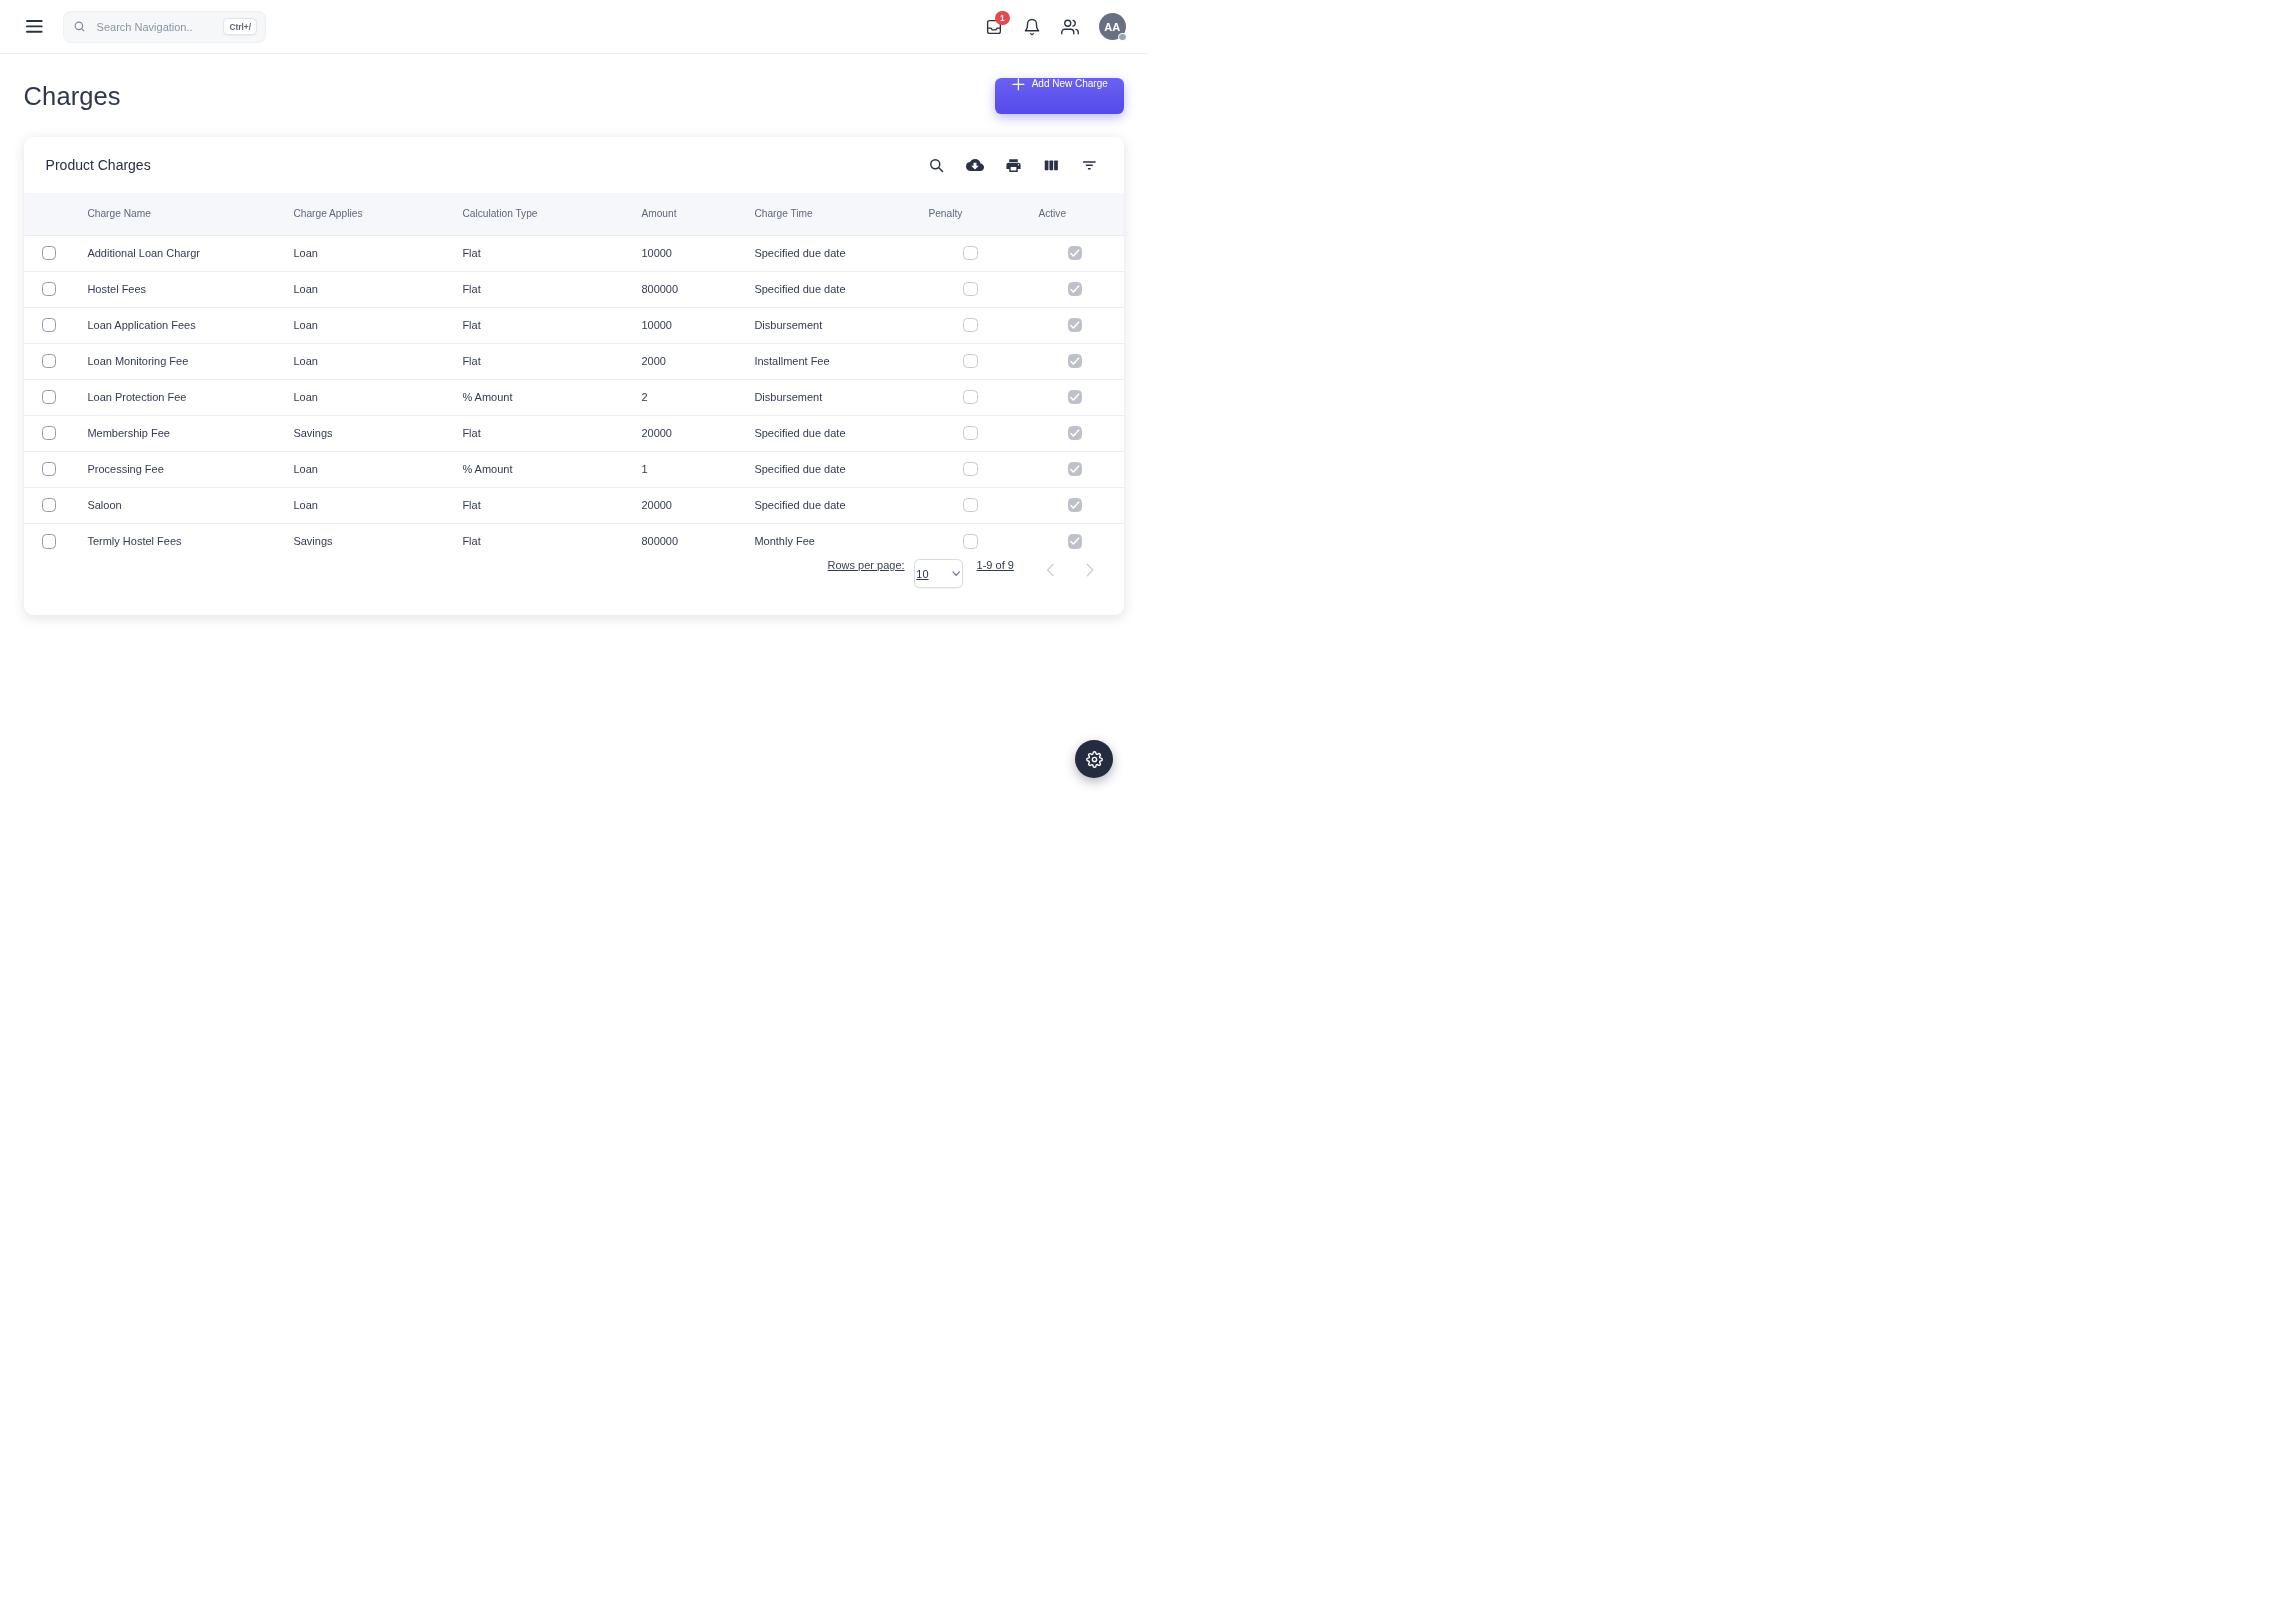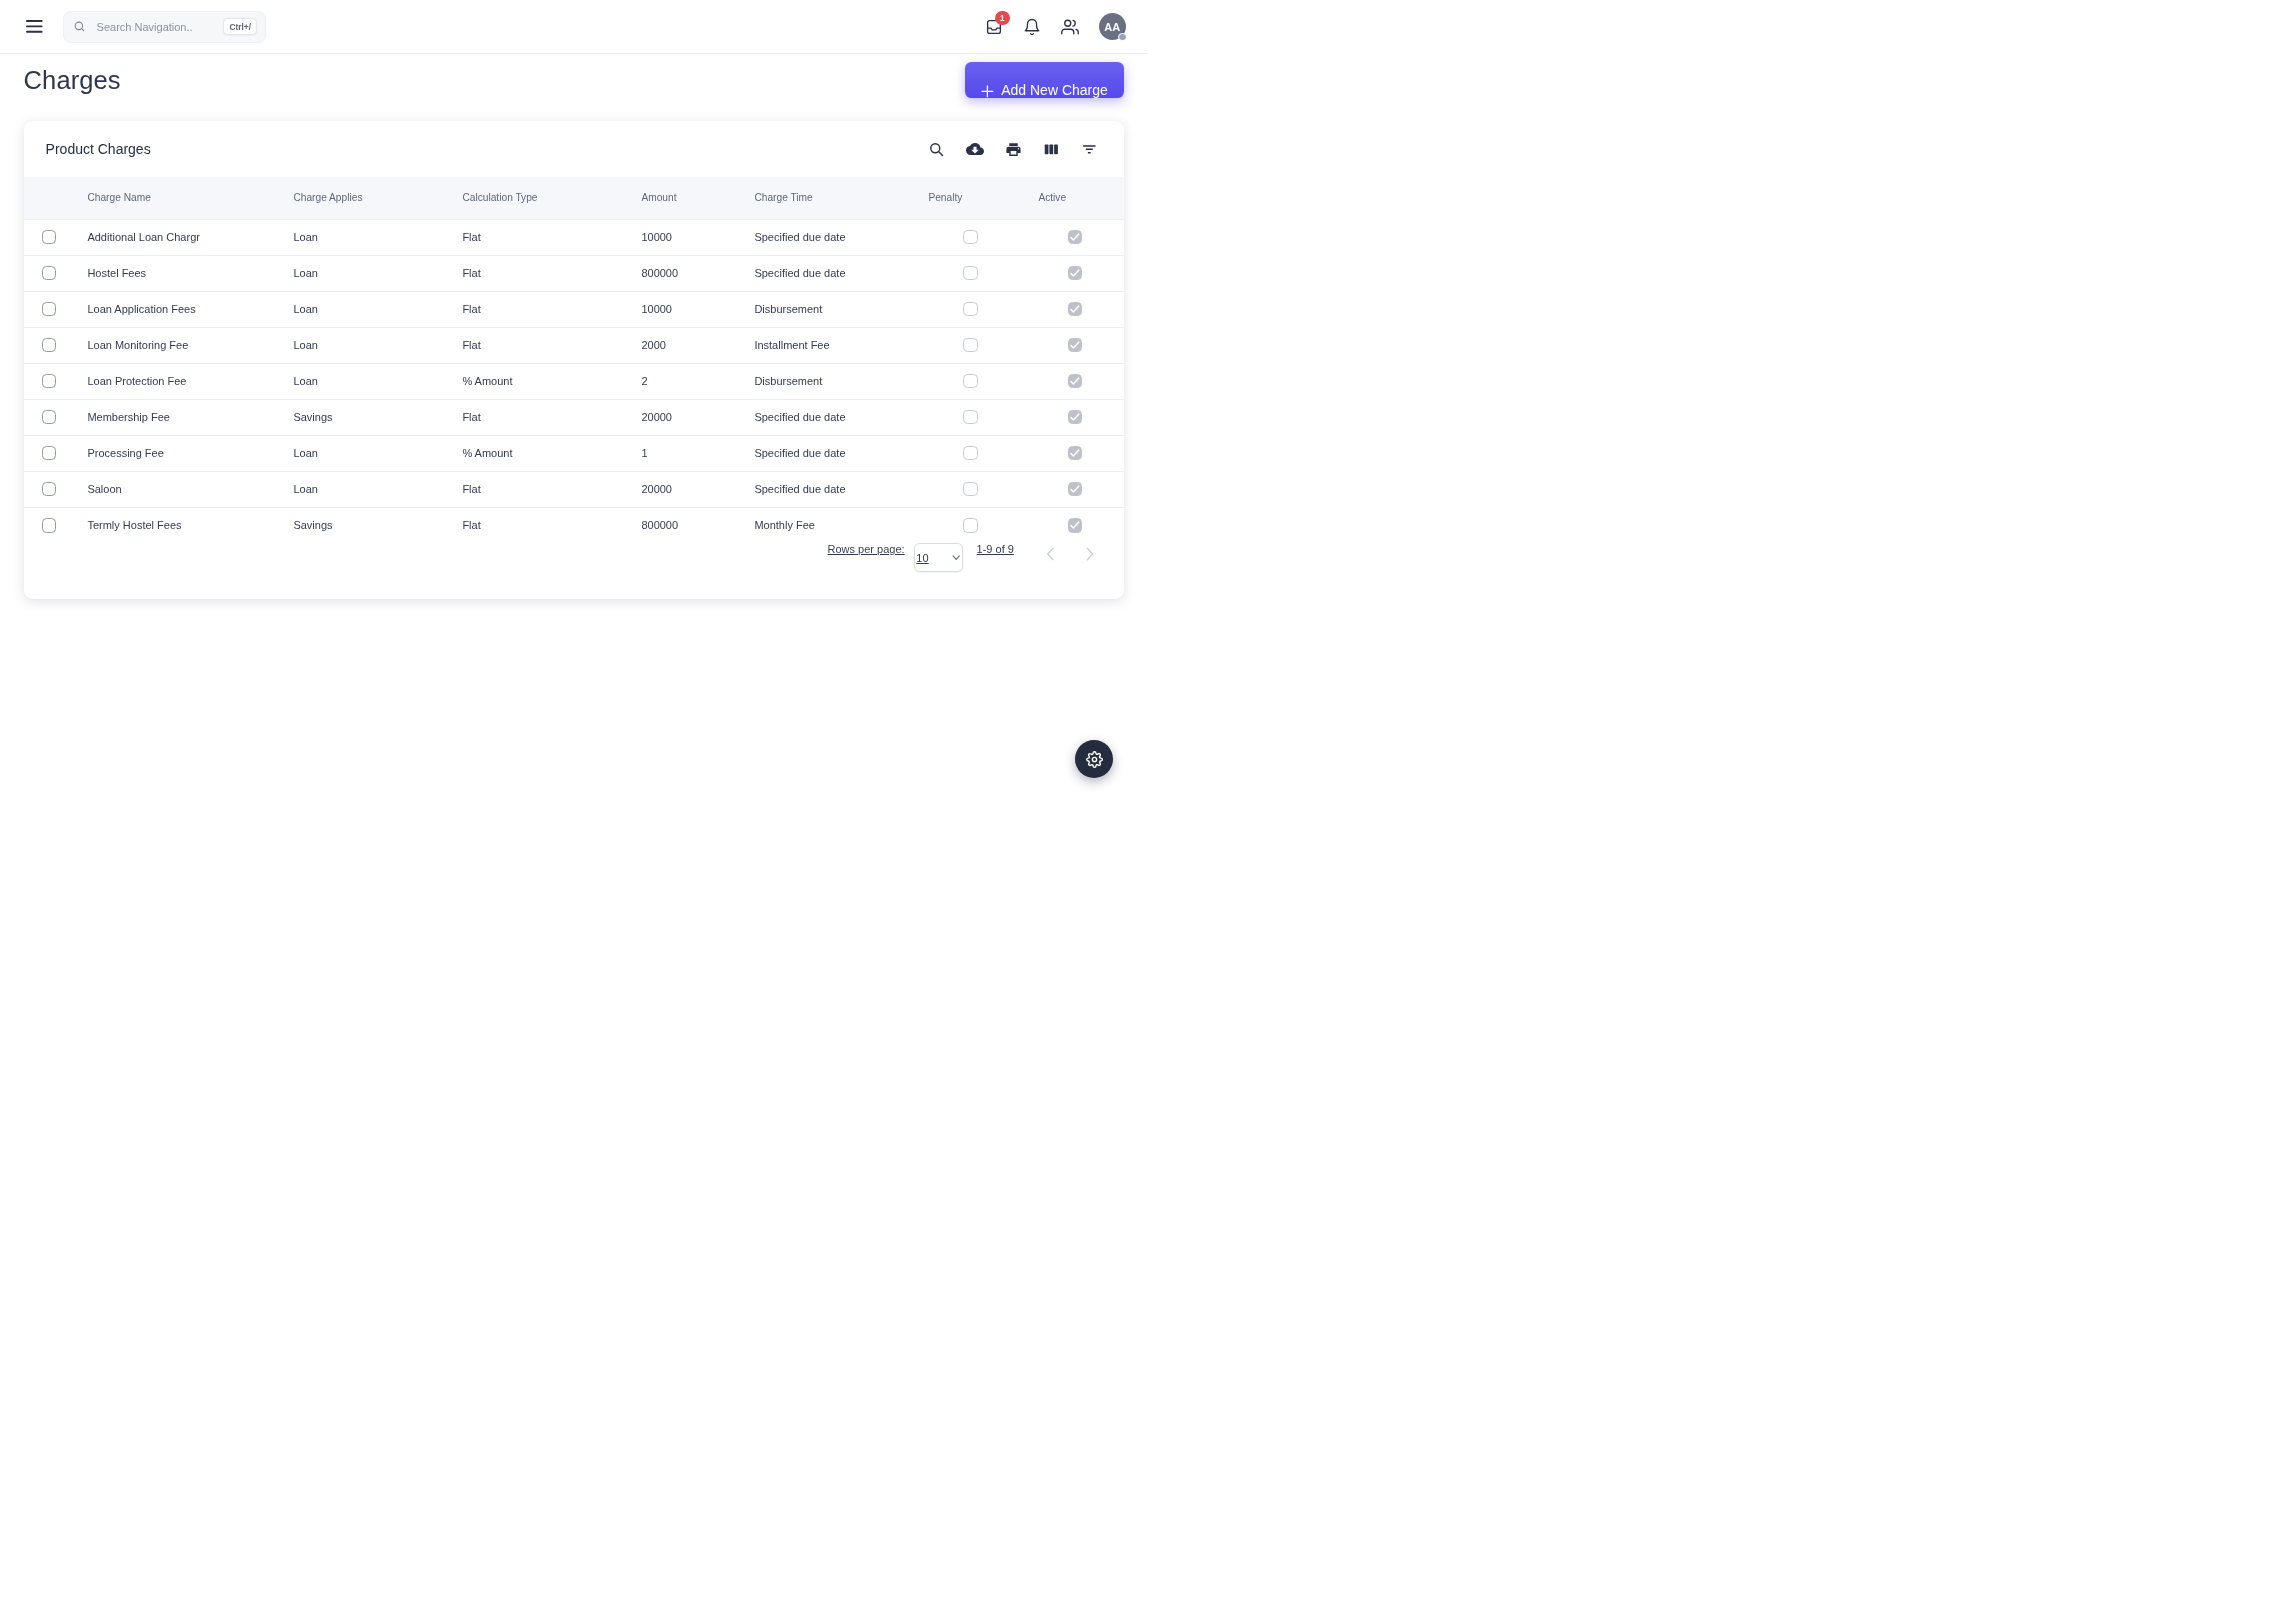--- a/index.html
+++ b/index.html
@@ -64,28 +64,28 @@
     display: flex; align-items: center; justify-content: center;
     position: relative; margin-left: 5.1px; cursor: pointer;
   }
   .avatar-dot {
     position: absolute; right: -0.6px; bottom: -0.6px;
     width: 8.3px; height: 8.3px; border-radius: 50%;
     background: #9AA2B1; border: 1.3px solid #fff;
   }
   
   .main { padding: 0 23.6px; }
-  .page-head { margin-top: 8px; display: flex; align-items: center; justify-content: space-between; }
+  .page-head { margin-top: 24px; display: flex; align-items: center; justify-content: space-between; }
   .page-title { font-size: 25.5px; font-weight: 500; color: #2E3650; letter-spacing: 0.1px; }
   .add-btn {
-    display: flex; align-items: flex-end; gap: 7px;
+    display: flex; align-items: flex-start; gap: 7px;
     background: linear-gradient(180deg, #6A61F1 0%, #5E54ED 55%, #554AEA 100%);
     color: #fff; border: none; cursor: pointer;
     height: 36px; padding: 0 16.6px;
-    font-size: 14px; font-family: inherit;
+    font-size: 10px; font-family: inherit;
     border-radius: 6.4px;
     box-shadow: 0 3.8px 10.2px rgba(94,84,237,.4);
   }
   
   .card {
     margin-top: 23px;
     background: #fff;
     border-radius: 9px;
     box-shadow: 0 2.6px 11.5px rgba(75,70,92,.16);
     overflow: hidden;

